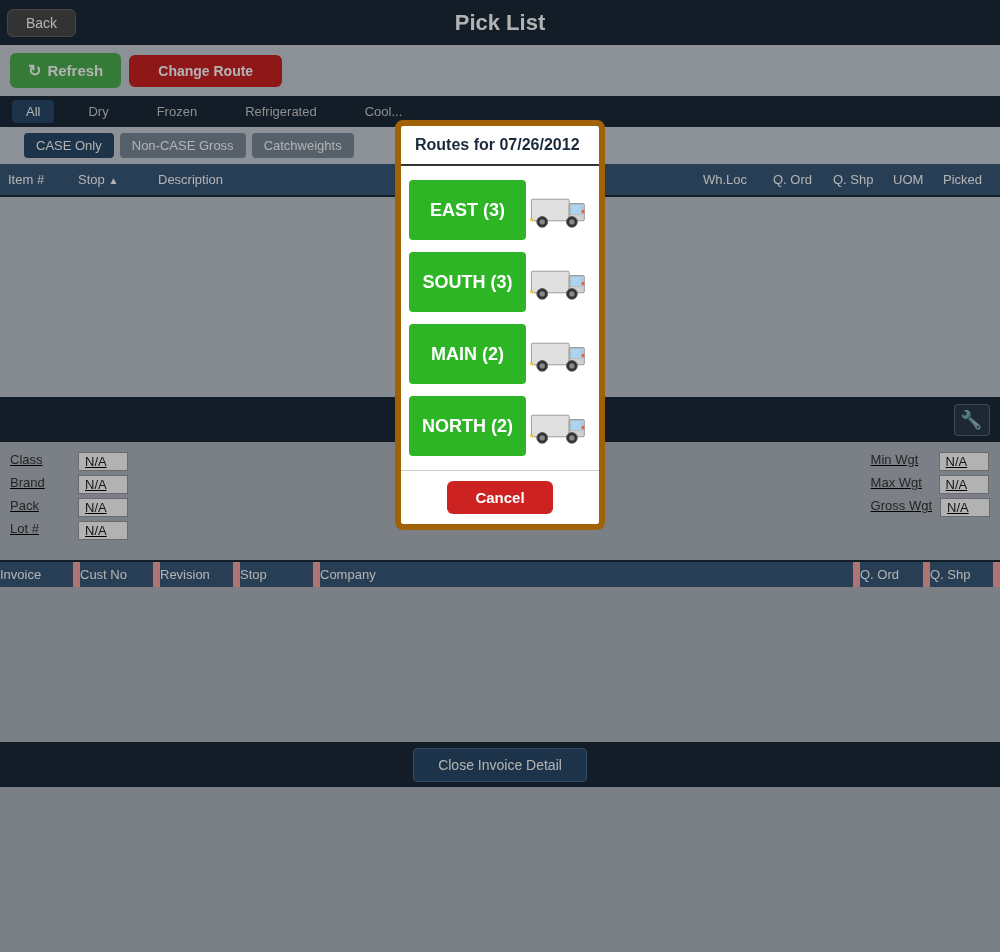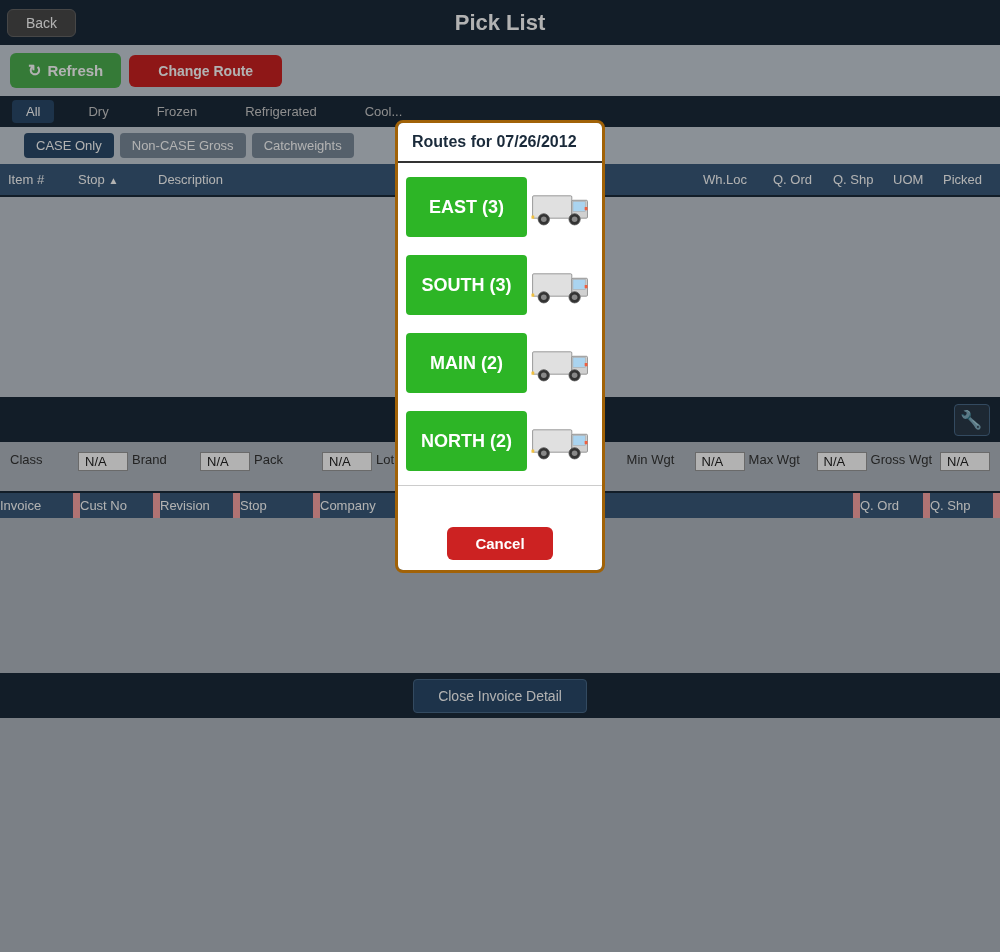--- a/index.html
+++ b/index.html
@@ -158,22 +158,23 @@
       background: #b0b8c0;
       padding: 10px 0;
     }
     .detail-row {
       display: flex;
       gap: 20px;
       padding: 0 10px;
     }
     .detail-col {
       display: flex;
-      flex-direction: row;
+      flex-direction: column;
       gap: 4px;
+      text-decoration: underline;
     }
     .detail-field {
       display: flex;
       gap: 8px;
       font-size: 13px;
     }
     .detail-label {
       color: #333;
       min-width: 60px;
     }
@@ -221,39 +222,38 @@
       bottom: 0;
       background: rgba(0,0,0,0.3);
       display: flex;
       align-items: flex-start;
       justify-content: center;
       padding-top: 120px;
       z-index: 100;
     }
     .modal {
       background: #1a2a3a;
-      border: 3px solid #a16207;
+      border: 6px solid #a16207;
       border-radius: 8px;
       width: 210px;
       overflow: hidden;
     }
     .modal-title {
       background: white;
       color: #1a2a3a;
       font-size: 16px;
       font-weight: bold;
       padding: 10px 14px;
       border-bottom: 2px solid #333;
     }
     .modal-body {
       background: white;
       padding: 8px;
       display: flex;
       flex-direction: column;
-      gap: 6px;
     }
     .route-item {
       display: flex;
       align-items: center;
       gap: 0;
       cursor: pointer;
       position: relative;
       height: 72px;
     }
     .route-btn {
@@ -288,21 +288,20 @@
     }
     .cancel-btn {
       background: #cc2222;
       color: white;
       border: none;
       border-radius: 6px;
       padding: 8px 28px;
       font-size: 15px;
       font-weight: bold;
       cursor: pointer;
-      margin-top: 31px;
     }
 
     .sort-arrow {
       font-size: 10px;
     }
   </style>
 </head>
 <body>
 
 <div class="header">

